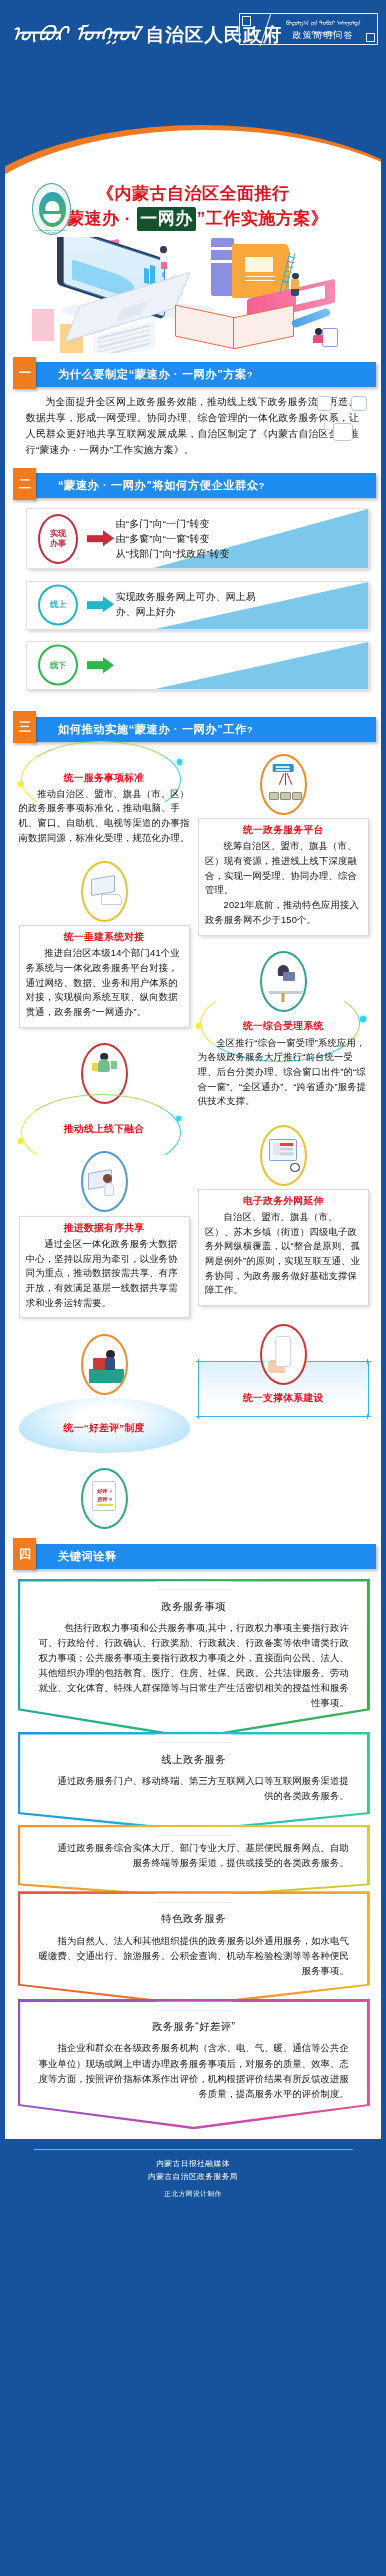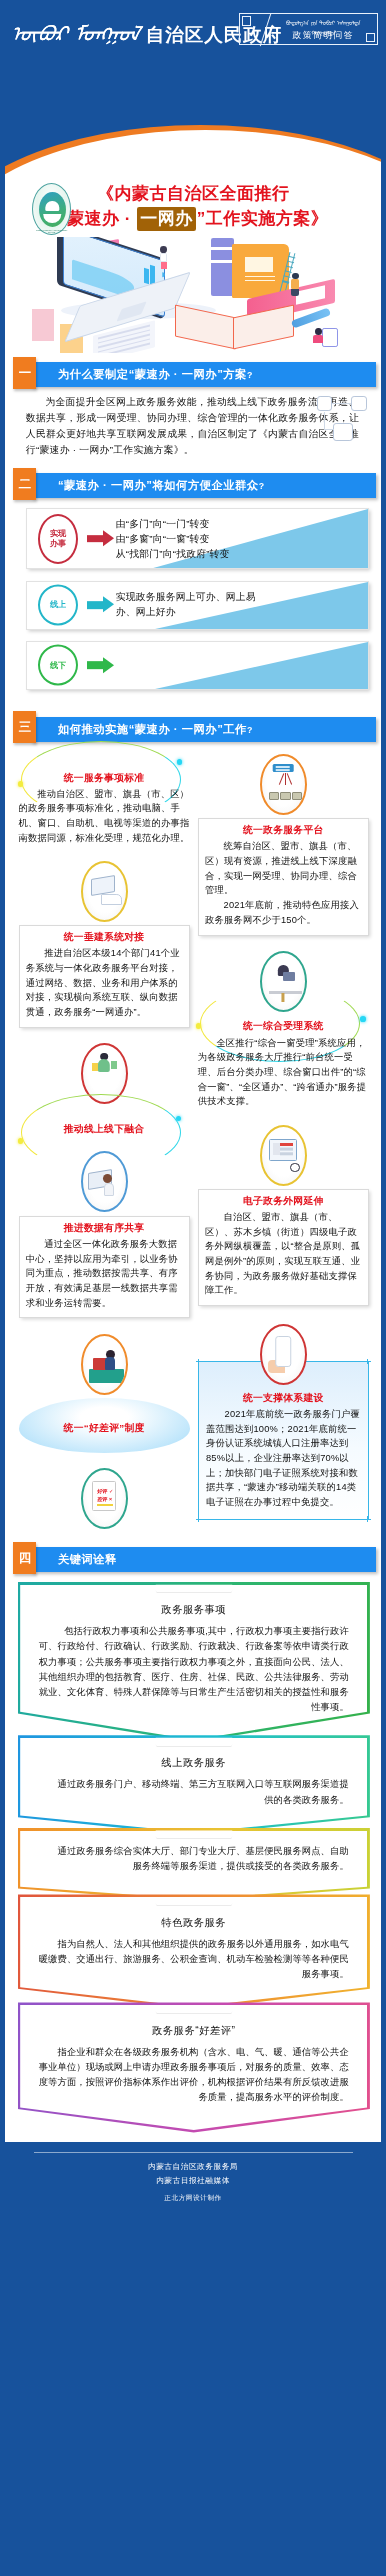--- a/index.html
+++ b/index.html
@@ -82,21 +82,21 @@
     position:absolute; left:-57px; top:27px; width:515px; height:237px;
     background:#ffffff; border-radius:50%;
   }
 
   
   .big-title {
     background:#fff; text-align:center; padding:2.1px 5.2px 5.2px;
   }
   .bt-line { color:#e3131e; font-size:17px; font-weight:bold; letter-spacing:0.5px; line-height:1.45; white-space:nowrap; }
   .bt-hl {
-    display:inline-block; background:#a16207; color:#fff; padding:0 3.1px;
+    display:inline-block; background:#14532d; color:#fff; padding:0 3.1px;
     border-radius:2.1px; margin:0 1px;
   }
 
   
   .hero { background:#fff; height:116px; position:relative; overflow:hidden; }
   .lap-shadow { position:absolute; left:56px; top:65px; width:155px; height:17.5px; background:#edf2fa; border-radius:50%; }
   .laptop-back { position:absolute; left:52px; top:4.1px; width:107px; height:61px; background:#2f3b52; border-radius:4.6px; transform:skewY(18deg); }
   .laptop-scr  { position:absolute; left:58px; top:7.2px; width:102px; height:57px; background:linear-gradient(160deg,#e3f2fd,#d3e9fb); border:1.5px solid #3d83d6; border-radius:3.6px; transform:skewY(18deg); }
   .scr-wave { position:absolute; left:8.2px; bottom:7.2px; width:62px; height:19.6px; background:#7fd0f5; border-radius:2.1px 40% 0 0; opacity:.85; }
   .scr-bar1 { position:absolute; right:15.5px; top:13.4px; width:4.6px; height:14.4px; background:#3ab6f0; }
@@ -607,21 +607,20 @@
             <div class="ic-hand"></div>
               <div class="ic-ophone"></div>
           </div>
 
           <div class="blk panel-blue" style="margin-top:-27px;padding-top:30px">
             <div class="cross" style="left:-3.1px;top:-3.1px"></div>
             <div class="cross" style="right:-3.1px;top:-3.1px"></div>
             <div class="cross" style="left:-3.1px;bottom:-3.1px"></div>
             <div class="cross" style="right:-3.1px;bottom:-3.1px"></div>
             <div class="blk-title">统一支撑体系建设</div>
-            <div class="blk-body">2021年底前统一政务服务门户覆盖范围达到100%；2021年底前统一身份认证系统城镇人口注册率达到85%以上，企业注册率达到70%以上；加快部门电子证照系统对接和数据共享，“蒙速办”移动端关联的14类电子证照在办事过程中免提交。</div>
           </div>
         </div>
       </div>
 
       <div class="sec-bar" style="margin-top:11.3px">
         <div class="sec-num">四</div>
         <div class="sec-txt">
           <span>关键词诠释</span>
         </div>
       </div>
@@ -661,19 +660,19 @@
             <div class="chev-body">指企业和群众在各级政务服务机构（含水、电、气、暖、通信等公共企事业单位）现场或网上申请办理政务服务事项后，对服务的质量、效率、态度等方面，按照评价指标体系作出评价，机构根据评价结果有所反馈改进服务质量，提高服务水平的评价制度。</div>
           </div>
         </div>
       </div>
 
     </div>
   </div>
 
   <div class="footer">
     <div class="div"></div>
+    <div>内蒙古日报社融媒体</div>
     <div>内蒙古自治区政务服务局</div>
-    <div>内蒙古日报社融媒体</div>
     <div class="small">正北方网设计制作</div>
   </div>
 
 </div>
 
 
 </body></html>

